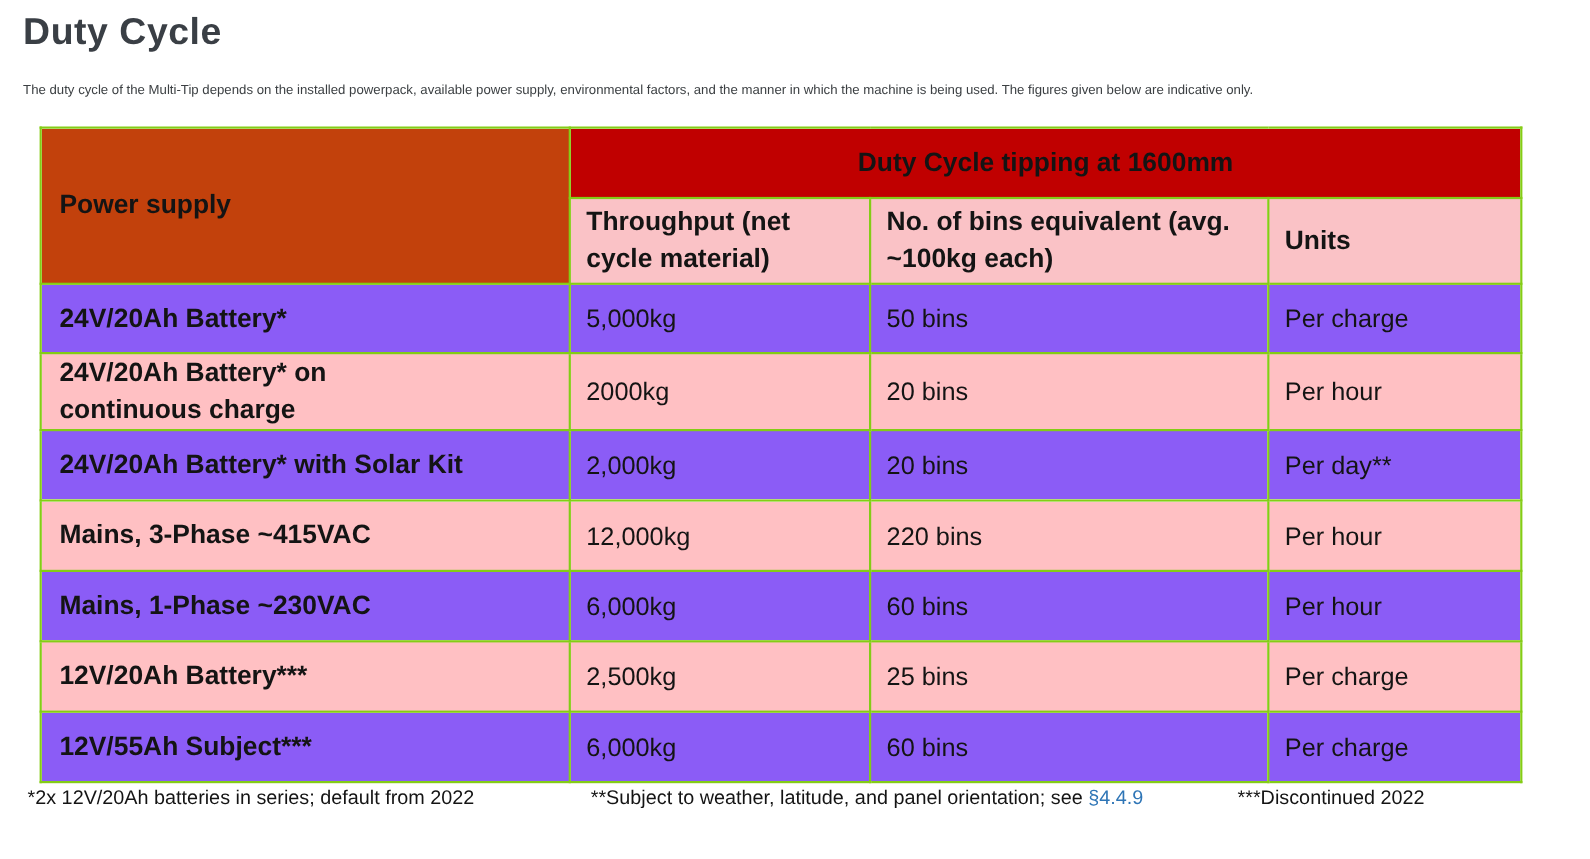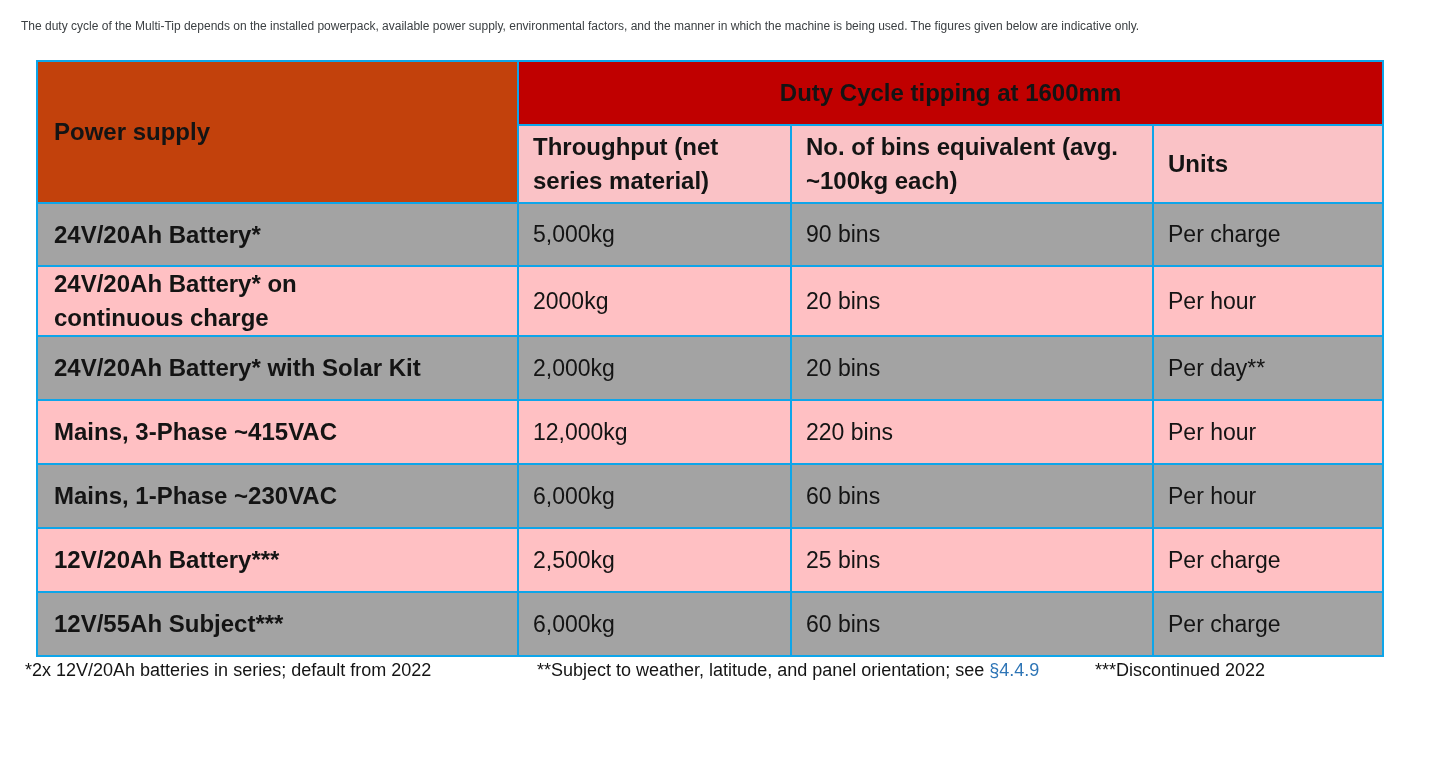--- a/index.html
+++ b/index.html
@@ -28,21 +28,21 @@
     border-collapse: collapse;
     table-layout: fixed;
     margin-left: 15px;
     width: 1346px;
   }
   table.duty-table col.c1 { width: 481px; }
   table.duty-table col.c2 { width: 273px; }
   table.duty-table col.c3 { width: 362px; }
   table.duty-table col.c4 { width: 230px; }
   table.duty-table td, table.duty-table th {
-    border: 2px solid #0ea5e9;
+    border: 2px solid #84cc16;
     vertical-align: middle;
     color: #141414;
     font-size: 24px;
     overflow: hidden;
   }
   tr.group-row { height: 64px; }
   tr.colhead-row { height: 78px; }
   th.corner {
     background: #c2410c;
     color: #ffffff;
@@ -57,21 +57,21 @@
     font-weight: 700;
   }
   th.colhead {
     background: #fac2c6;
     text-align: left;
     padding-left: 14px;
     padding-right: 8px;
     font-weight: 700;
     line-height: 34px;
   }
-  tbody td { background: #a3a3a3; }
+  tbody td { background: #8b5cf6; }
   tbody tr.alt td { background: #ffc0c3; }
   tbody td.power {
     font-weight: 700;
     padding-left: 16px;
     padding-right: 2px;
     white-space: pre-line;
     line-height: 34px;
   }
   tbody td.val {
     font-weight: 400;
@@ -84,54 +84,55 @@
   .footnotes {
     position: relative;
     height: 30px;
     width: 1445px;
     font-size: 18px;
     color: #141414;
   }
   .footnotes span.note { position: absolute; top: 3px; white-space: nowrap; }
   #fn1 { left: 25px; }
   #fn2 { left: 537px; }
-  #fn3 { left: 1095px; }
+  #fn3 { left: 1125px; }
   a.section-link { color: #2e75b6; text-decoration: none; cursor: pointer; }
 </style>
 </head>
 <body>
 
 <div class="content">
 
+  <h1 class="page-title">Duty Cycle</h1>
 
   <p class="intro">The duty cycle of the Multi-Tip depends on the installed powerpack, available power supply, environmental factors, and the manner in which the machine is being used. The figures given below are indicative only.</p>
 
   <table class="duty-table">
     <colgroup>
       <col class="c1">
         <col class="c2">
         <col class="c3">
         <col class="c4">
     </colgroup>
     <thead>
       <tr class="group-row">
         <th class="corner" rowspan="2">Power supply</th>
         <th class="group" colspan="3">Duty Cycle tipping at 1600mm</th>
       </tr>
       <tr class="colhead-row">
-        <th class="colhead">Throughput (net series material)</th>
+        <th class="colhead">Throughput (net cycle material)</th>
         <th class="colhead">No. of bins equivalent (avg. ~100kg each)</th>
         <th class="colhead">Units</th>
       </tr>
     </thead>
     <tbody>
       <tr class="r-first">
         <td class="power">24V/20Ah Battery*</td>
         <td class="val">5,000kg</td>
-        <td class="val">90 bins</td>
+        <td class="val">50 bins</td>
         <td class="val">Per charge</td>
       </tr>
       <tr class="r-tall alt">
         <td class="power">24V/20Ah Battery* on
 continuous charge</td>
         <td class="val">2000kg</td>
         <td class="val">20 bins</td>
         <td class="val">Per hour</td>
       </tr>
       <tr class="r-std">

